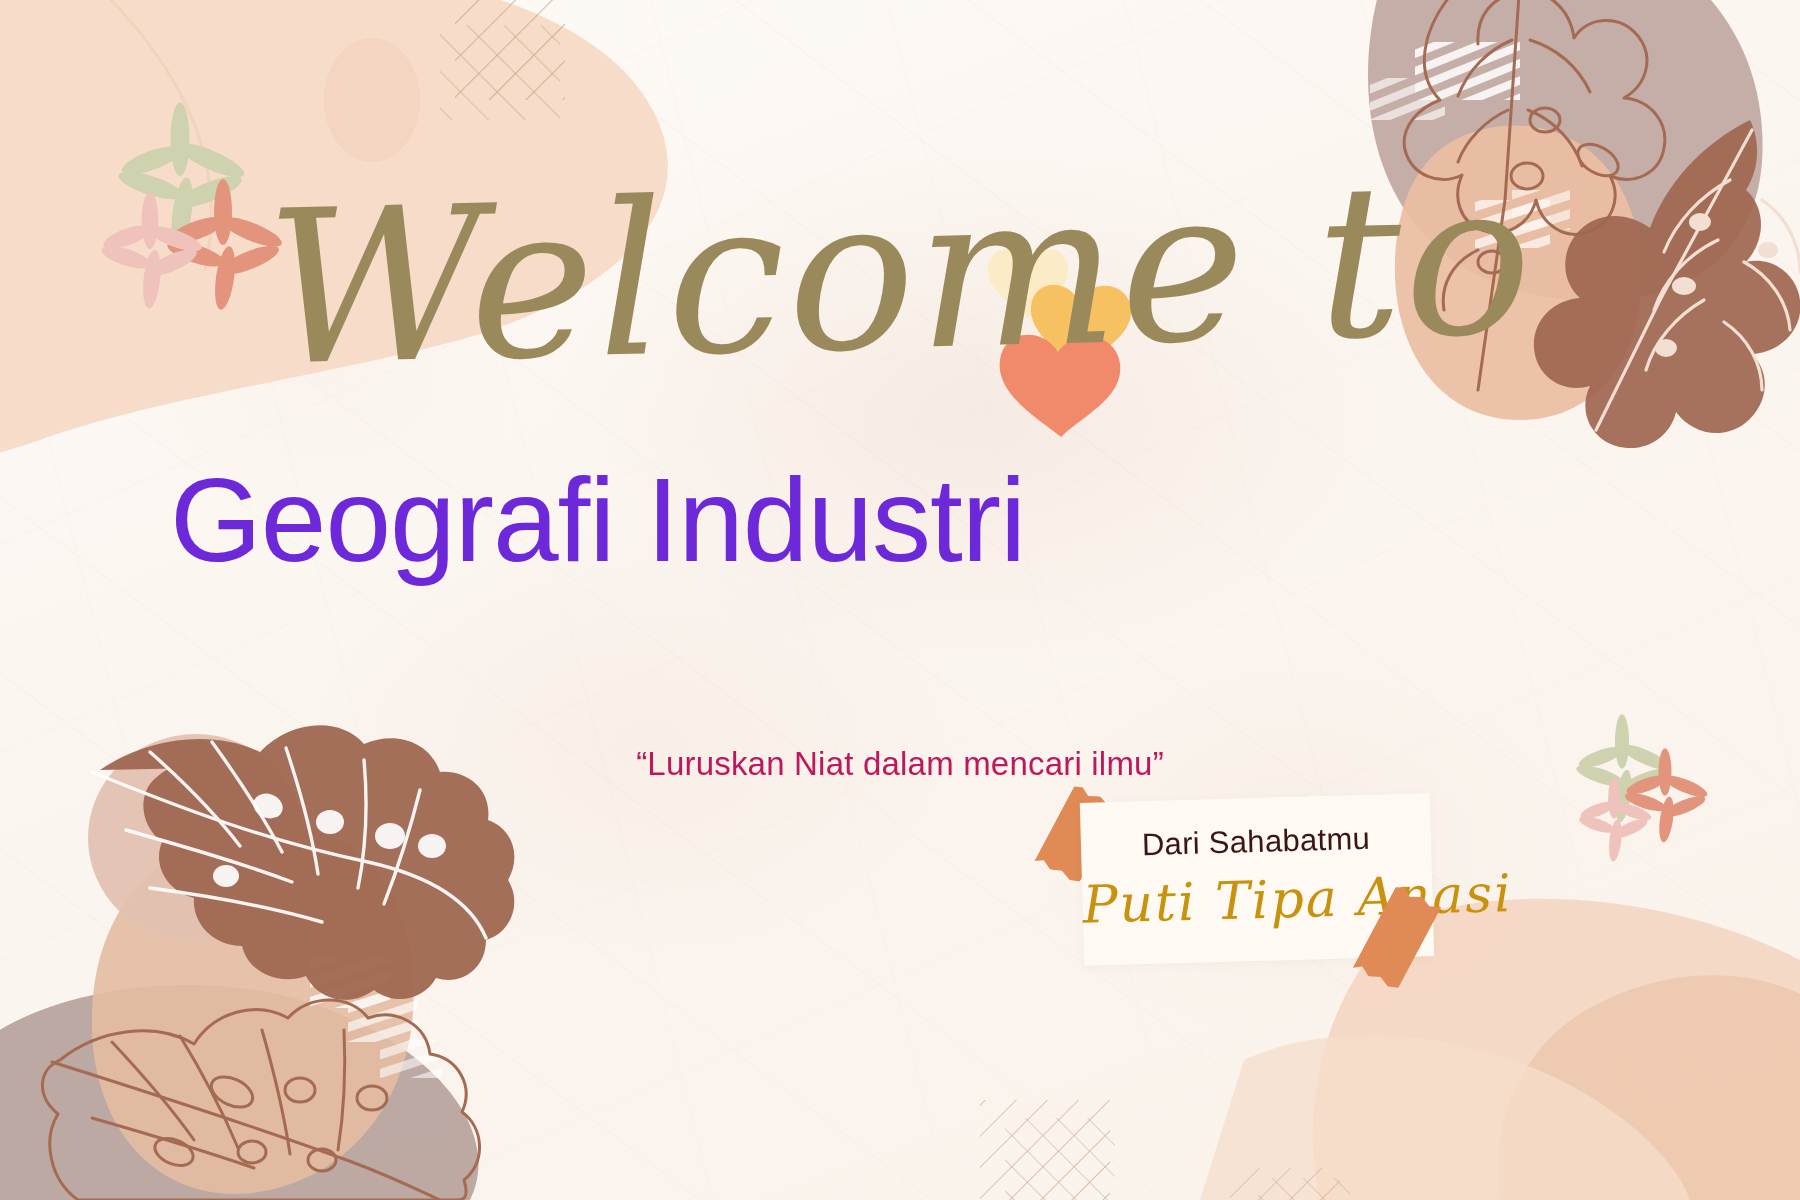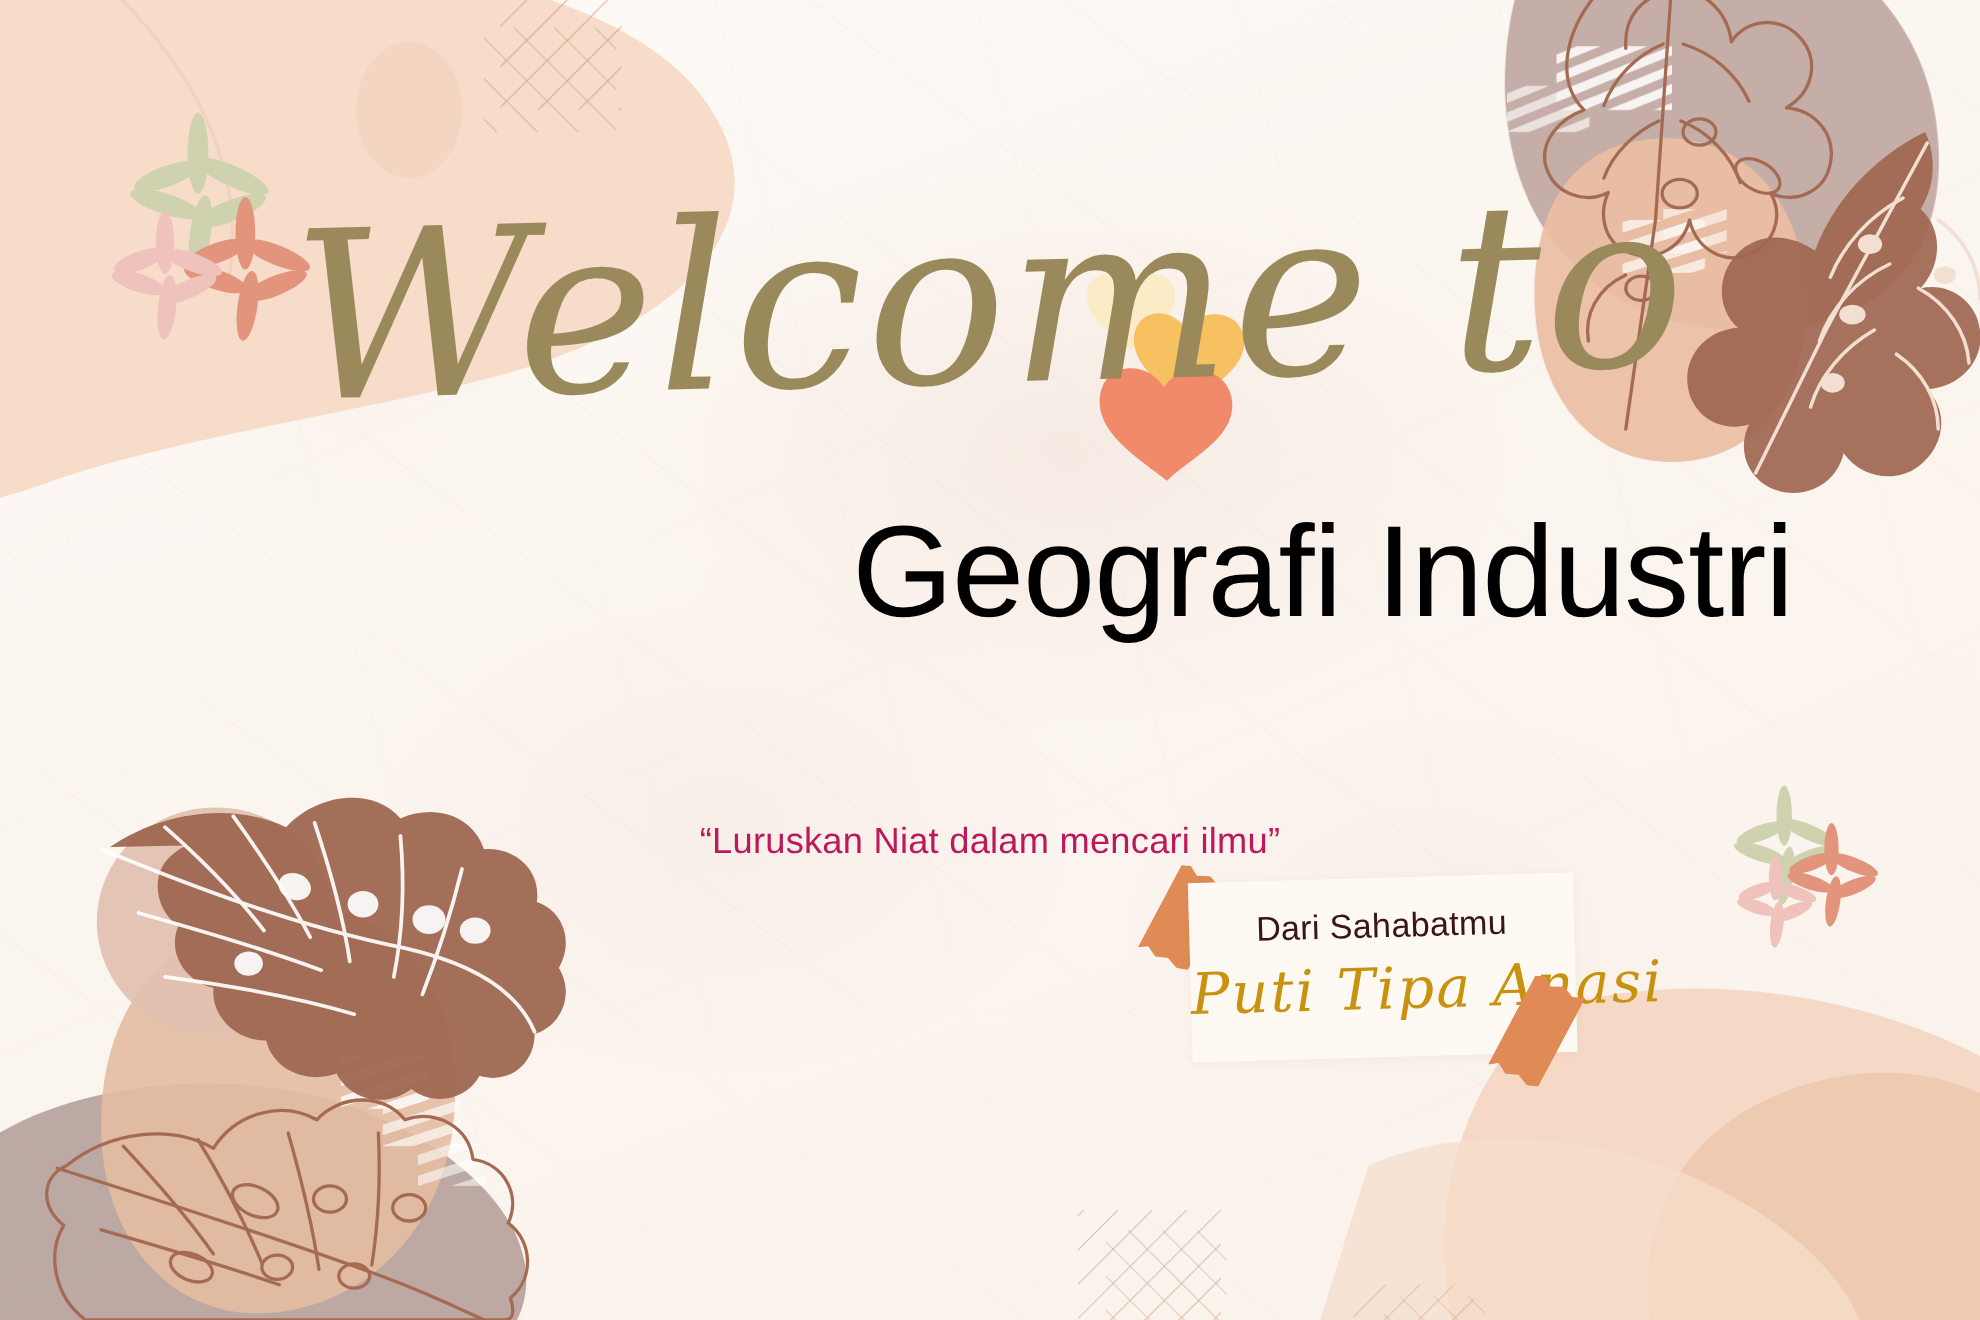--- a/index.html
+++ b/index.html
@@ -45,27 +45,27 @@
     font-size:212px;
     line-height:1;
     letter-spacing:2px;
     color:#9A8A5B;
     white-space:nowrap;
     transform:rotate(-1.4deg);
   }
 
   .title{
     position:absolute;left:170px;right:170px;top:460px;
-    text-align:right;
+    text-align:left;
     font-family:"Liberation Sans", sans-serif;
     font-weight:400;
     font-size:118px;
     line-height:1.02;
     letter-spacing:-1px;
-    color:#000000;
+    color:#6d28d9;
   }
 
   .quote{
     position:absolute;left:0;right:0;top:745px;
     text-align:center;
     font-size:33px;
     font-weight:400;
     letter-spacing:.2px;
     color:#be185d;
   }

